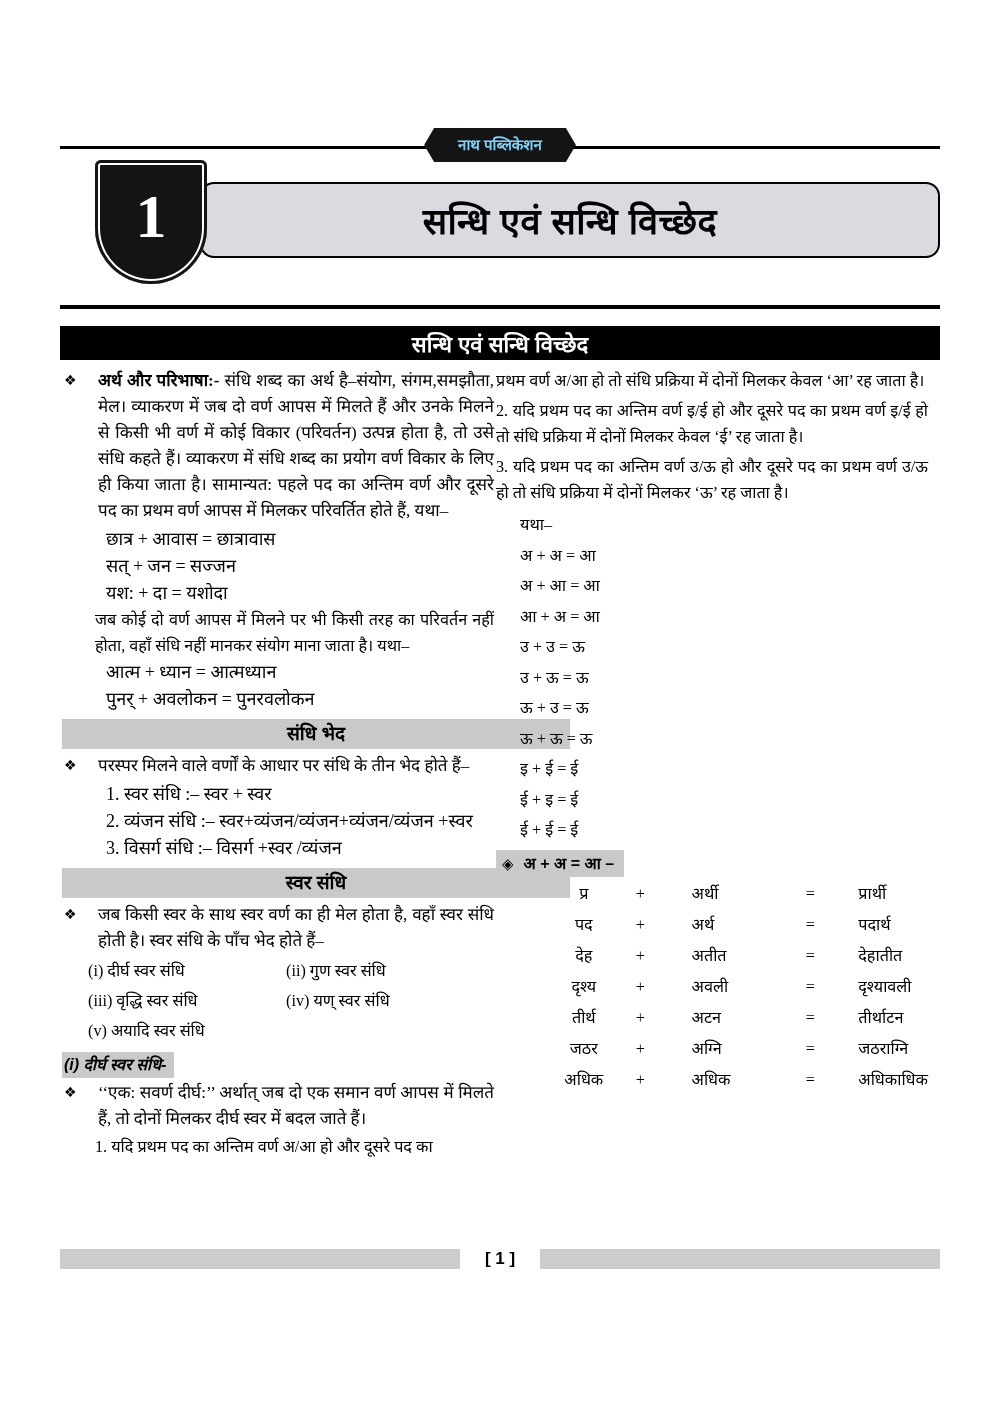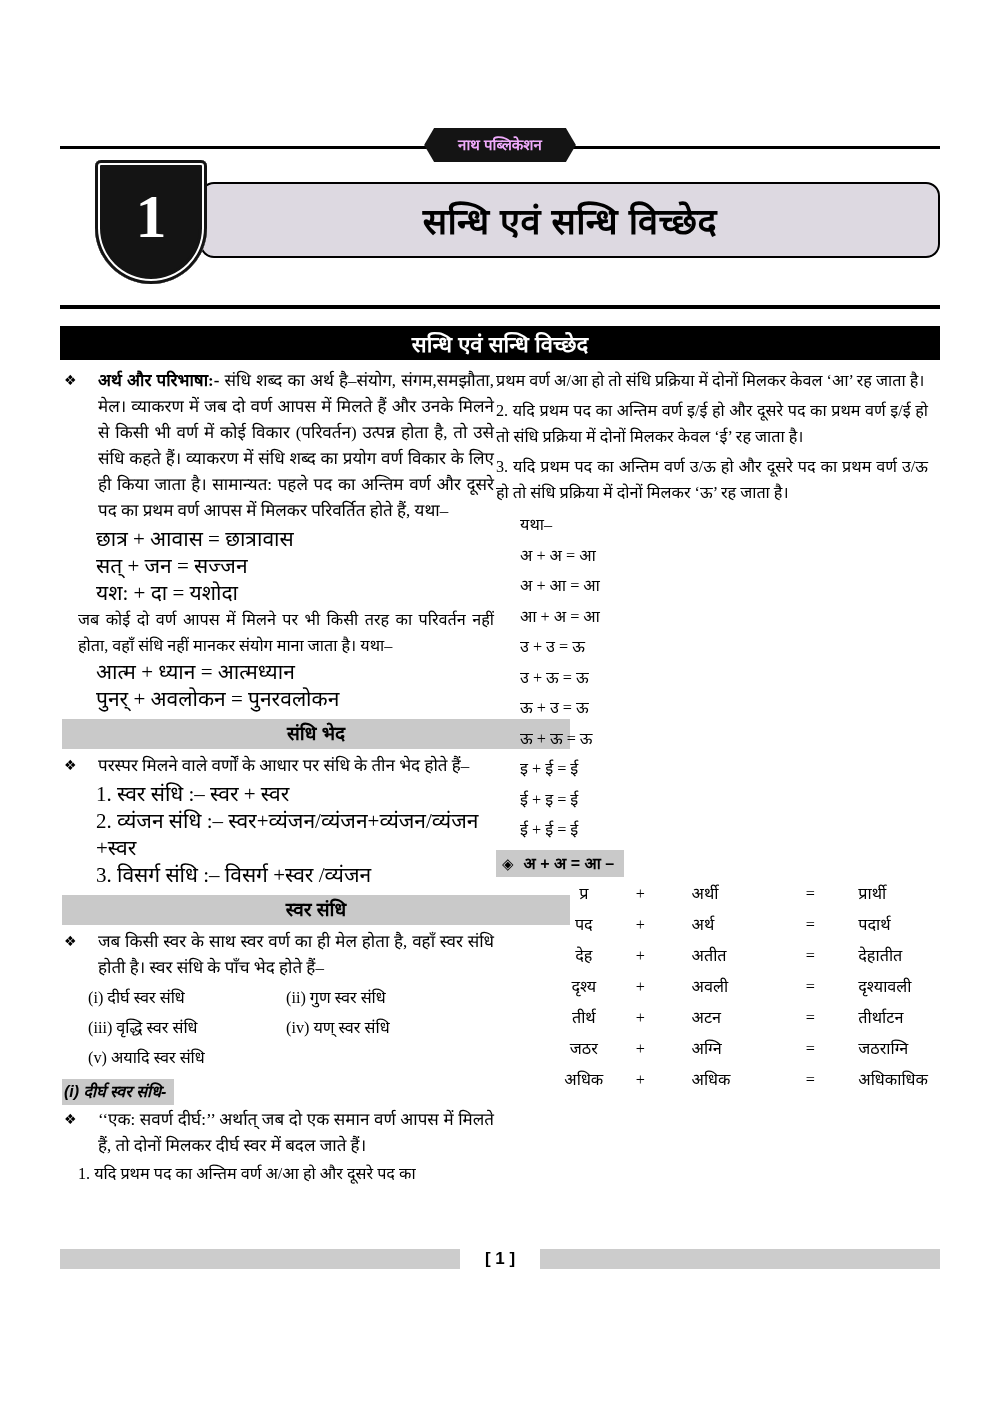--- a/index.html
+++ b/index.html
@@ -38,21 +38,21 @@
     width: 880px;
     height: 3px;
     background: #000;
   }
   .pub-tag {
     position: absolute;
     left: 50%;
     top: 0px;
     transform: translateX(-50%);
     background: #141414;
-    color: #f0abfc;
+    color: #7dd3fc;
     font-family: "Liberation Sans", "DejaVu Sans", sans-serif;
     font-weight: bold;
     font-size: 15px;
     line-height: 26px;
     padding: 4px 34px;
     white-space: nowrap;
     clip-path: polygon(0% 50%, 10px 0%, calc(100% - 10px) 0%, 100% 50%, calc(100% - 10px) 100%, 10px 100%);
   }
 
   
@@ -164,26 +164,26 @@
   }
   .bullet-body {
     flex: 1 1 auto;
     font-size: 17px;
     line-height: 26px;
     text-align: justify;
   }
   .bullet-body b { font-weight: bold; }
 
   .indent {
-    margin-left: 34px;
-    font-size: 21px;
+    margin-left: 44px;
+    font-size: 18px;
     line-height: 27px;
   }
   .indent-just {
-    margin-left: 16px;
+    margin-left: 33px;
     font-size: 16.2px;
     line-height: 26px;
     text-align: justify;
   }
 
   
   .gray-head {
     width: 508px;
     background: #c9c9c9;
     text-align: center;

